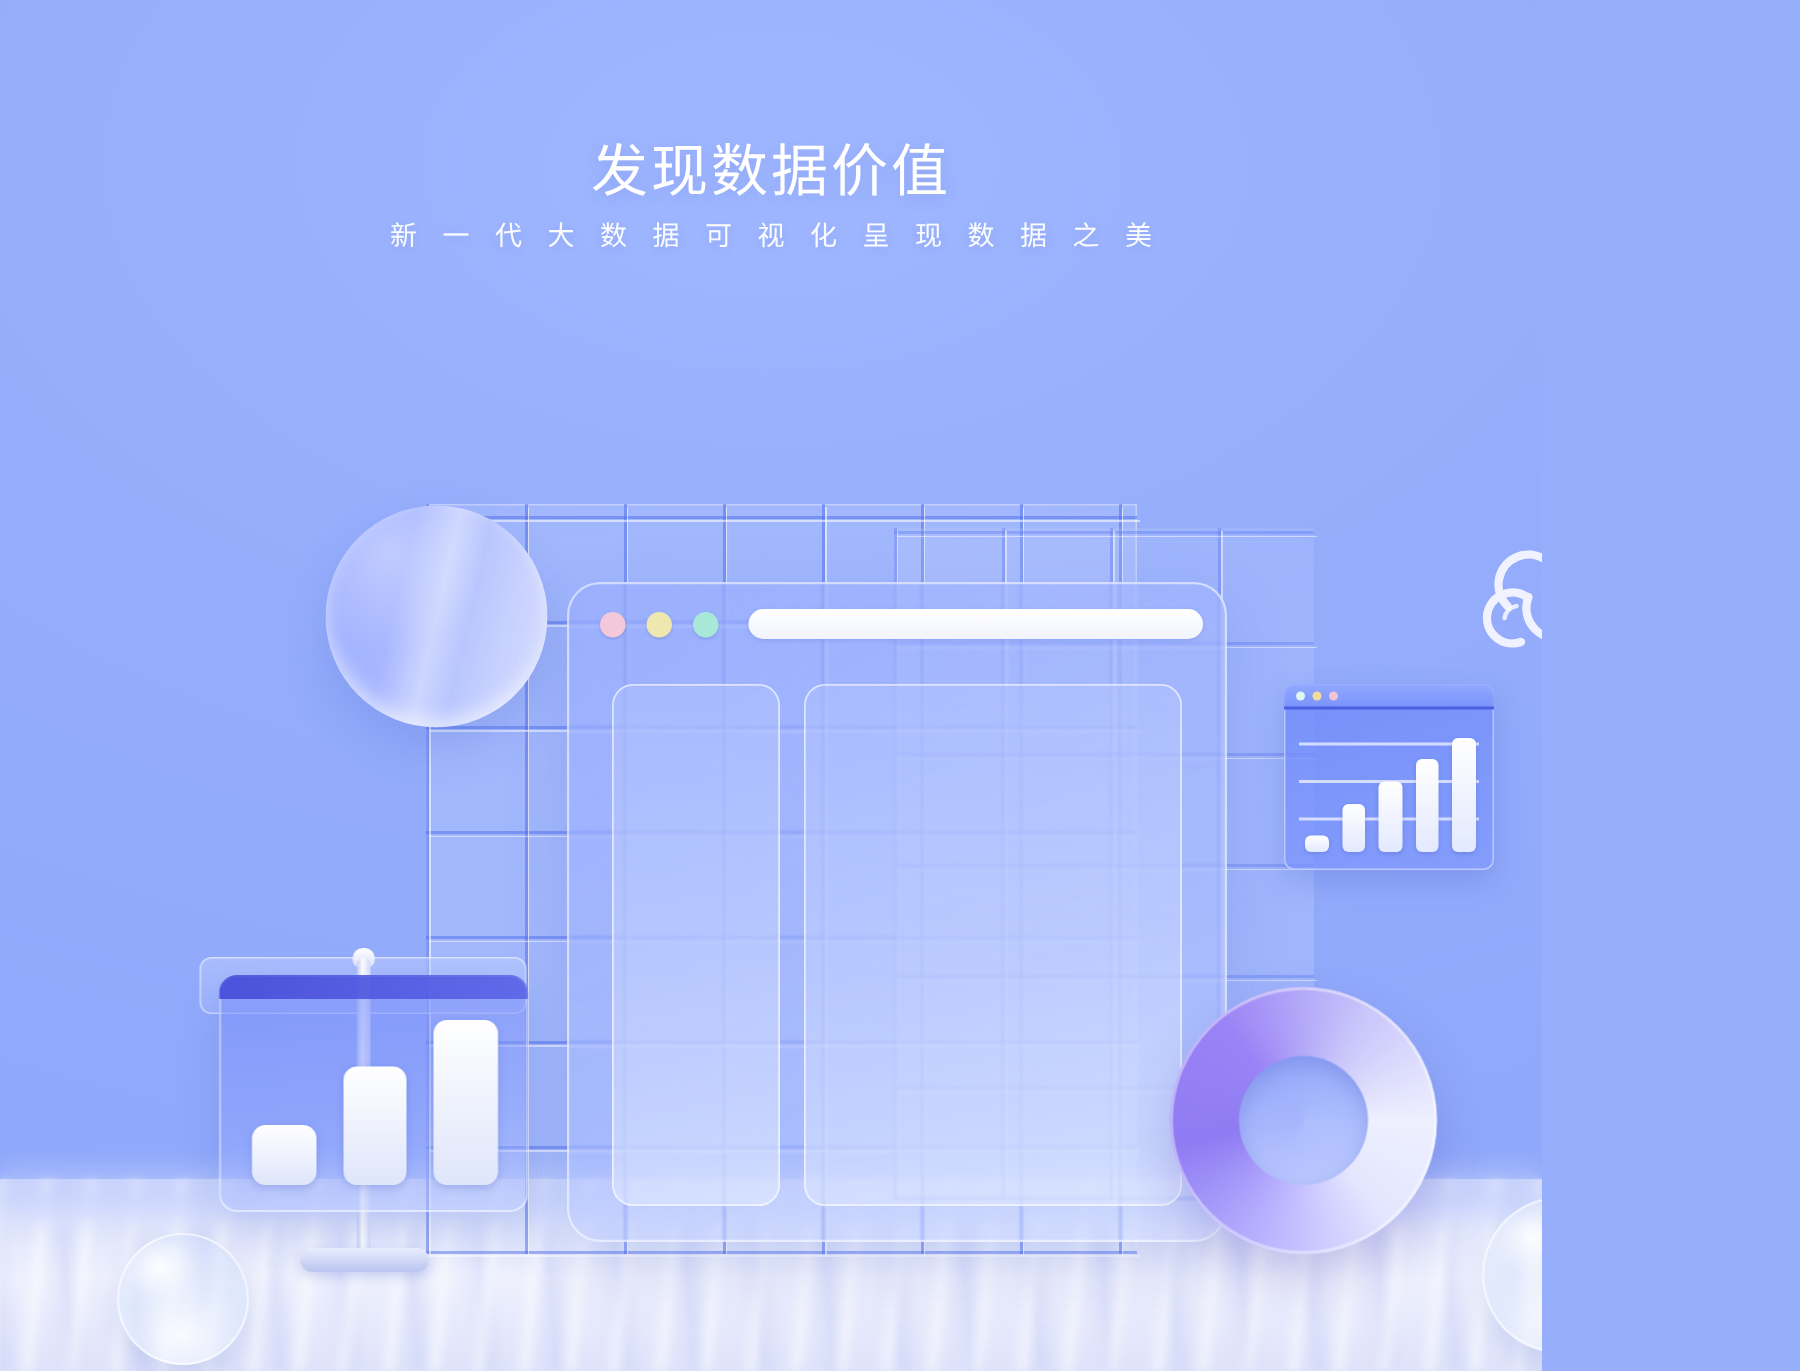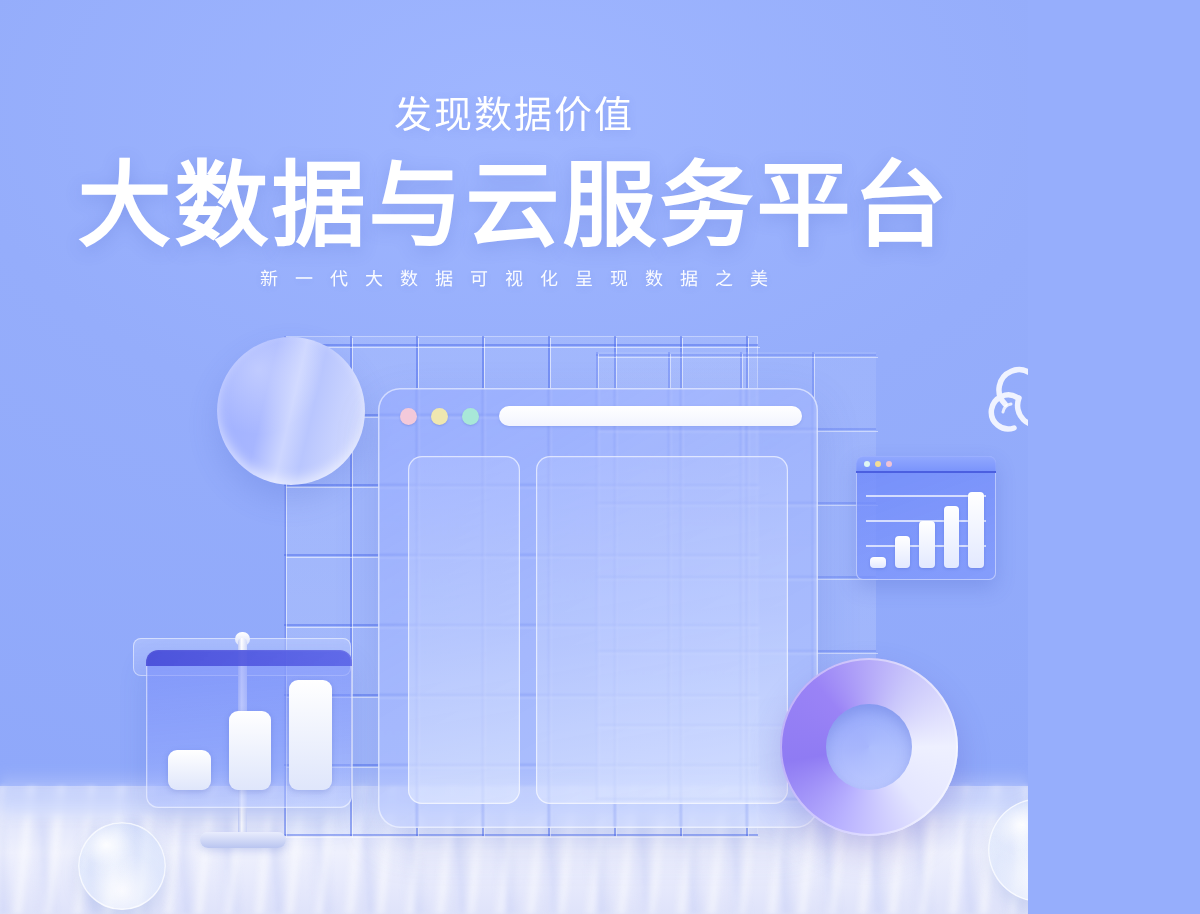--- a/index.html
+++ b/index.html
@@ -288,17 +288,16 @@
   </div>
   <div class="stand-base"></div>
 
   <div class="donut"></div>
 
   <div class="bubble bubble-l"></div>
   <div class="bubble bubble-r"></div>
 
   <div class="hero">
     <div class="eyebrow">发现数据价值</div>
-    <div class="headline">大数据与云服务平台</div>
     <div class="subline">新一代大数据可视化呈现数据之美</div>
   </div>
 
 </div>
 
 </body></html>

